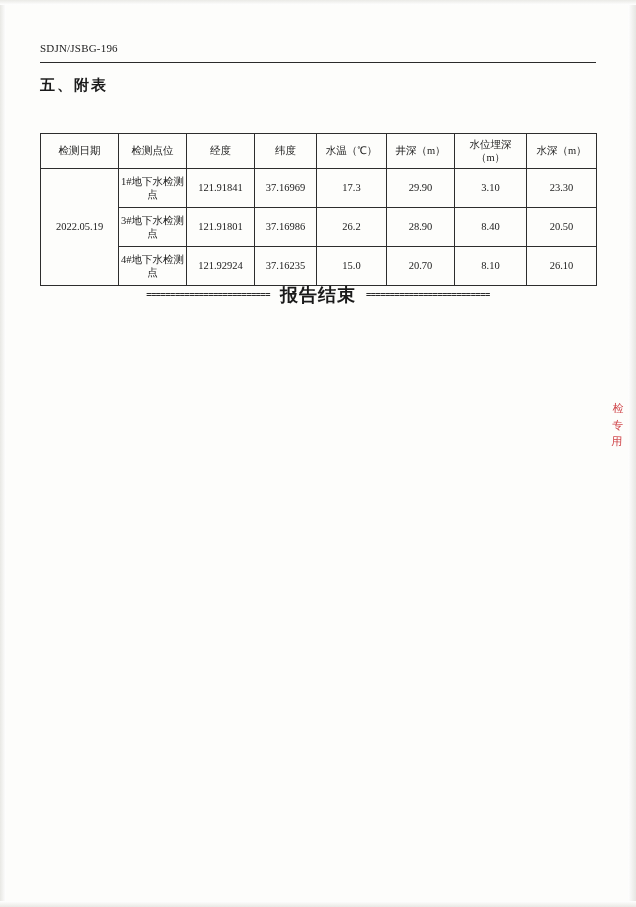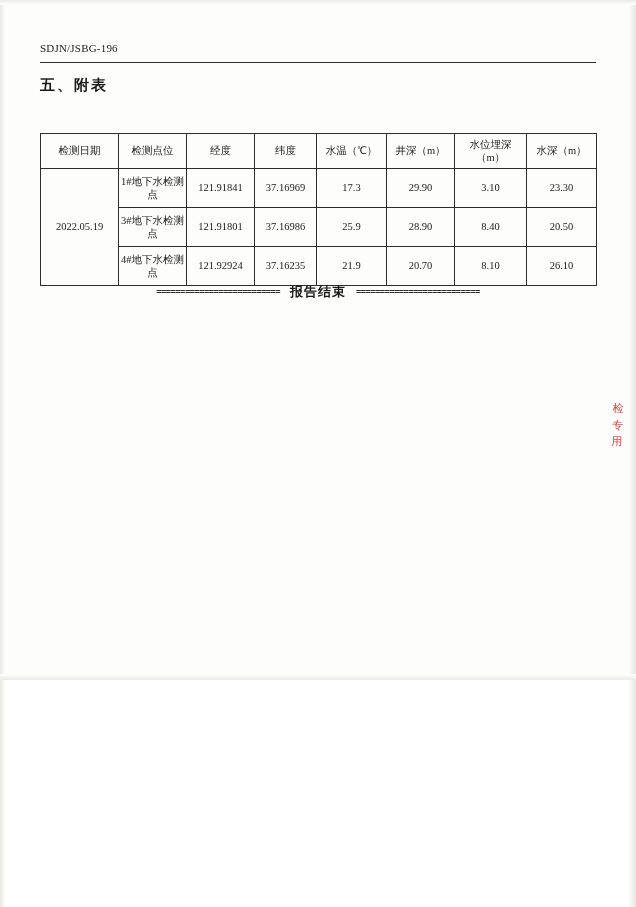--- a/index.html
+++ b/index.html
@@ -12,21 +12,21 @@
     background: #ffffff;
     font-family: "Liberation Serif", serif;
     color: #1a1a1a;
     position: relative;
     overflow: hidden;
   }
   .page {
     position: absolute;
     left: 0; top: 0;
     width: 636px;
-    height: 680px;
+    height: 907px;
     background: #fdfdfb;
   }
   
   .edge-left {
     position: absolute;
     left: 0; top: 0;
     width: 6px; height: 907px;
     background: linear-gradient(to right, #e8e8e4, #ffffff);
   }
   .edge-right {
@@ -143,21 +143,21 @@
     font-family: "Liberation Sans", sans-serif;
     font-size: 9px;
     letter-spacing: -0.5px;
     line-height: 1;
     color: #2b2b2b;
     white-space: nowrap;
   }
   .end-text {
     padding: 0 10px;
     letter-spacing: 1px;
-    font-size: 13px;
+    font-size: 18px;
   }
 
   .footer {
     position: absolute;
     left: 0;
     top: 855px;
     width: 636px;
     text-align: center;
     font-size: 11px;
     letter-spacing: 1px;
@@ -228,30 +228,30 @@
         <td class="num">37.16969</td>
         <td class="num">17.3</td>
         <td class="num">29.90</td>
         <td class="num">3.10</td>
         <td class="num">23.30</td>
       </tr>
       <tr>
         <td class="point-cell">3#地下水检测点</td>
         <td class="num">121.91801</td>
         <td class="num">37.16986</td>
-        <td class="num">25.9</td>
+        <td class="num">26.2</td>
         <td class="num">28.90</td>
         <td class="num">8.40</td>
         <td class="num">20.50</td>
       </tr>
       <tr>
         <td class="point-cell">4#地下水检测点</td>
         <td class="num">121.92924</td>
         <td class="num">37.16235</td>
-        <td class="num">21.9</td>
+        <td class="num">15.0</td>
         <td class="num">20.70</td>
         <td class="num">8.10</td>
         <td class="num">26.10</td>
       </tr>
     </tbody>
   </table>
 
   <div class="end-mark">
     <span class="eq-run">==========================</span>
     <span class="end-text">报告结束</span>

